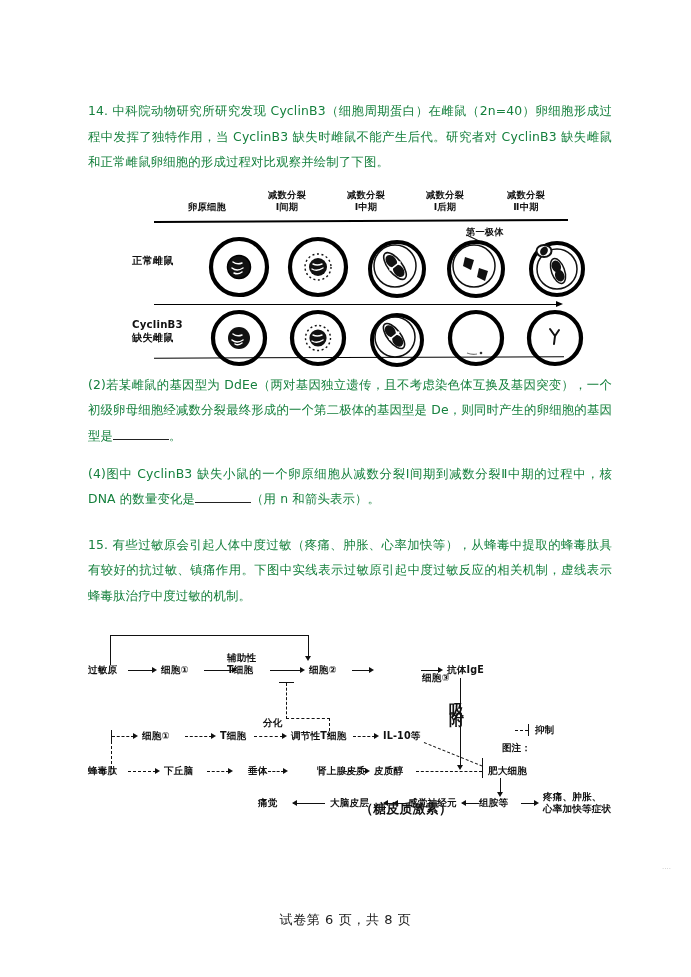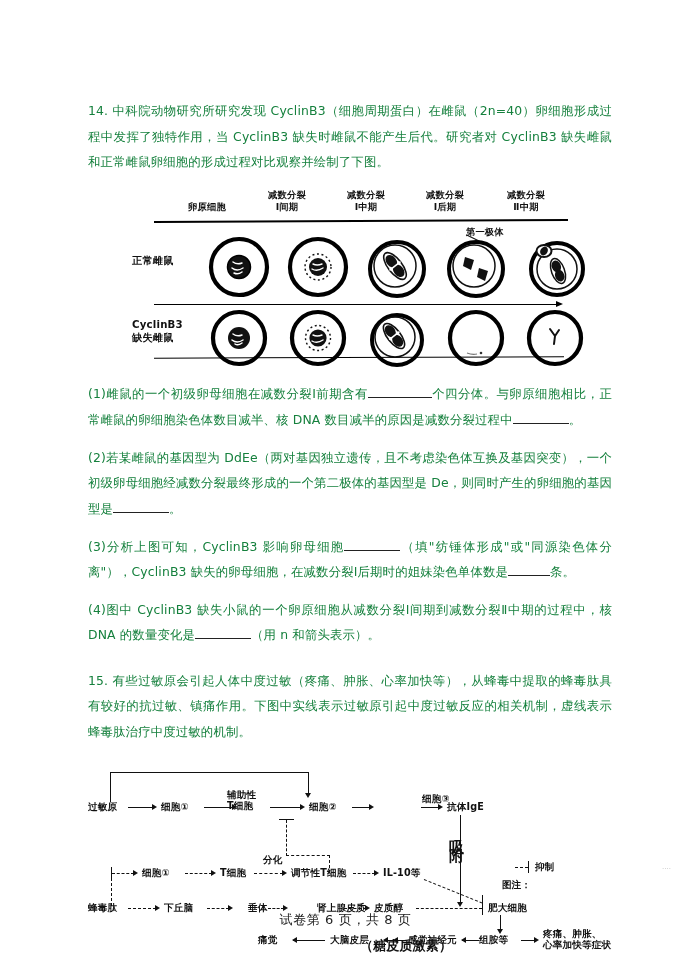--- a/index.html
+++ b/index.html
@@ -329,31 +329,25 @@
       <div class="cellwrap" style="left:386px; top:122px;">
         <svg width="74" height="58" viewBox="0 0 74 58">
           <circle cx="37" cy="29" r="26" fill="#fff" stroke="#000" stroke-width="4.2"></circle>
           <path d="M32 20 l5 7 M37 27 l4 -6 M37 27 l-1 8" stroke="#111" stroke-width="2" fill="none" stroke-linecap="round"></path>
         </svg>
       </div>
 
       <div class="rule" style="top:170px; left:22px; width:410px; transform:rotate(-0.2deg); border-top-width:1.8px;"></div>
     </div>
 
-    <p class="q-para" style="margin-top:22px;">
-      <span>(1)雌鼠的一个初级卵母细胞在减数分裂Ⅰ前期含有</span><span class="blank b-lg"></span><span>个四分体。与卵原细胞相比，正常雌鼠的卵细胞染色体数目减半、核 DNA 数目减半的原因是减数分裂过程中</span><span class="blank b-md"></span><span>。</span>
-    </p>
 
     <p class="q-para">
       <span>(2)若某雌鼠的基因型为 DdEe（两对基因独立遗传，且不考虑染色体互换及基因突变），一个初级卵母细胞经减数分裂最终形成的一个第二极体的基因型是 De，则同时产生的卵细胞的基因型是</span><span class="blank b-md"></span><span>。</span>
     </p>
 
-    <p class="q-para">
-      <span>(3)分析上图可知，CyclinB3 影响卵母细胞</span><span class="blank b-md"></span><span>（填"纺锤体形成"或"同源染色体分离"），CyclinB3 缺失的卵母细胞，在减数分裂Ⅰ后期时的姐妹染色单体数是</span><span class="blank b-sm"></span><span>条。</span>
-    </p>
 
     <p class="q-para">
       <span>(4)图中 CyclinB3 缺失小鼠的一个卵原细胞从减数分裂Ⅰ间期到减数分裂Ⅱ中期的过程中，核 DNA 的数量变化是</span><span class="blank b-md"></span><span>（用 n 和箭头表示）。</span>
     </p>
 
     <p class="q-para" style="margin-top:20px;">15. 有些过敏原会引起人体中度过敏（疼痛、肿胀、心率加快等），从蜂毒中提取的蜂毒肽具有较好的抗过敏、镇痛作用。下图中实线表示过敏原引起中度过敏反应的相关机制，虚线表示蜂毒肽治疗中度过敏的机制。</p>
 
     <div class="fig2">
 
       <div class="svline" style="left:22px;  top:15px;  height:30px;"></div>
@@ -372,21 +366,21 @@
       <div class="node ctr" style="left:139px; top:32px; width:44px;">辅助性
 T细胞</div>
 
       <div class="sline" style="left:182px; top:50px; width:31px;"></div>
       <div class="ar-r" style="left:212px; top:47px;"></div>
 
       <div class="node" style="left:221px; top:44px;">细胞②</div>
       <div class="sline" style="left:264px; top:50px; width:18px;"></div>
       <div class="ar-r" style="left:281px; top:47px;"></div>
 
-      <div class="node" style="left:290px; top:36px;padding-left:44px;">细胞③</div>
+      <div class="node" style="left:290px; top:52px;padding-left:44px;">细胞③</div>
       <div class="sline" style="left:333px; top:50px; width:18px;"></div>
       <div class="ar-r" style="left:350px; top:47px;"></div>
 
       <div class="node" style="left:359px; top:44px;">抗体IgE</div>
 
       <div class="dvline" style="left:198px; top:63px;  height:36px;"></div>
       <div class="dline" style="left:198px; top:98px;  width:44px;"></div>
       <div class="dvline" style="left:241px; top:98px;  height:18px;"></div>
       <div class="tbar-h" style="left:191px; top:62px;  width:15px;"></div>
 

